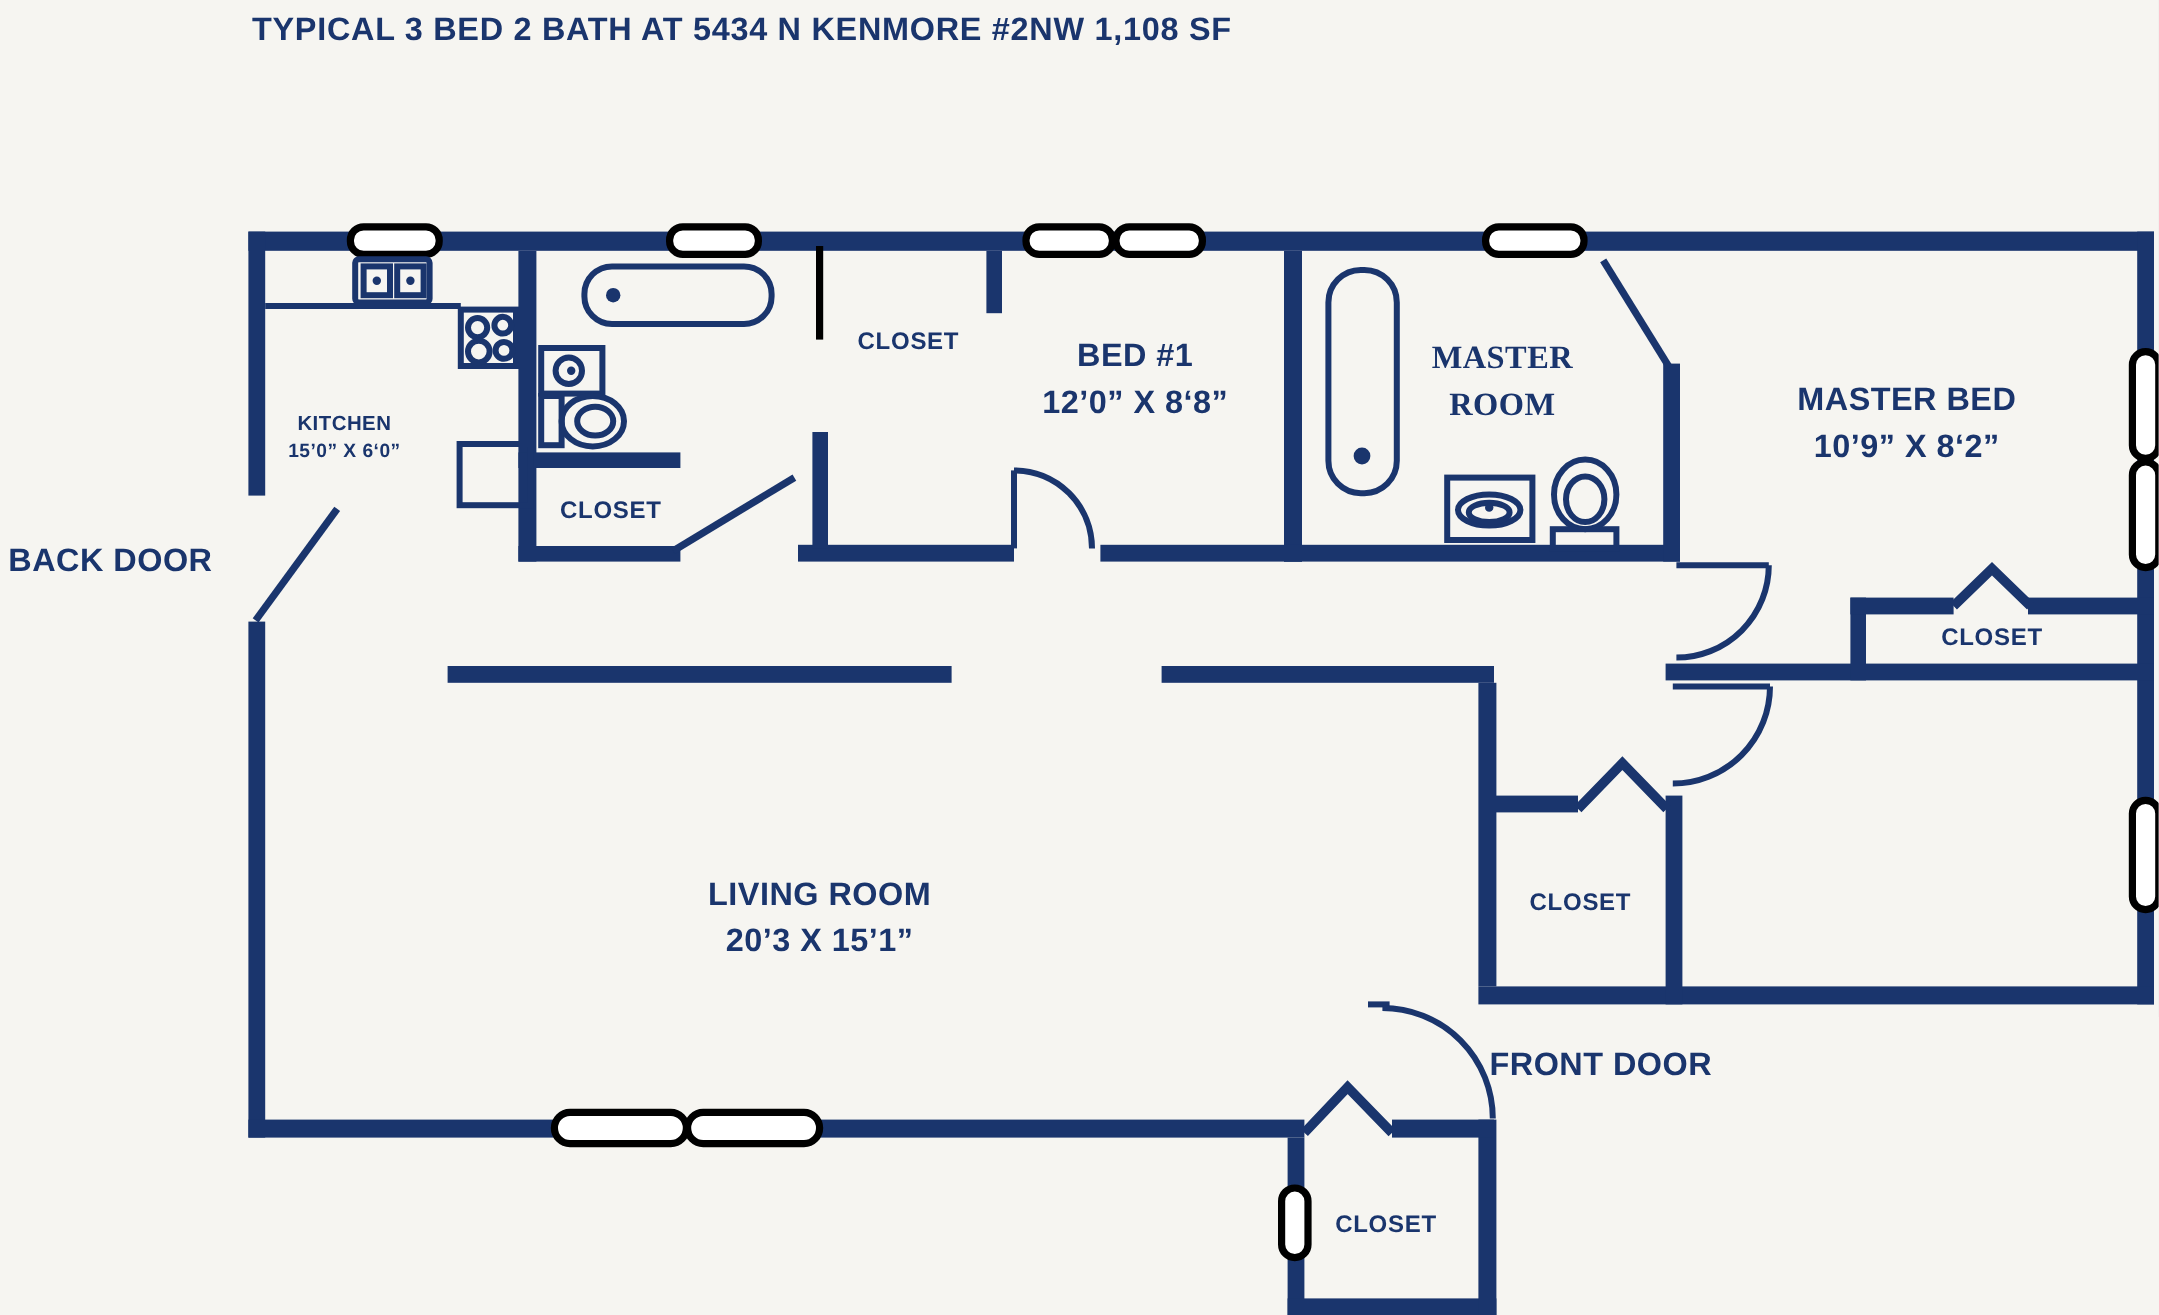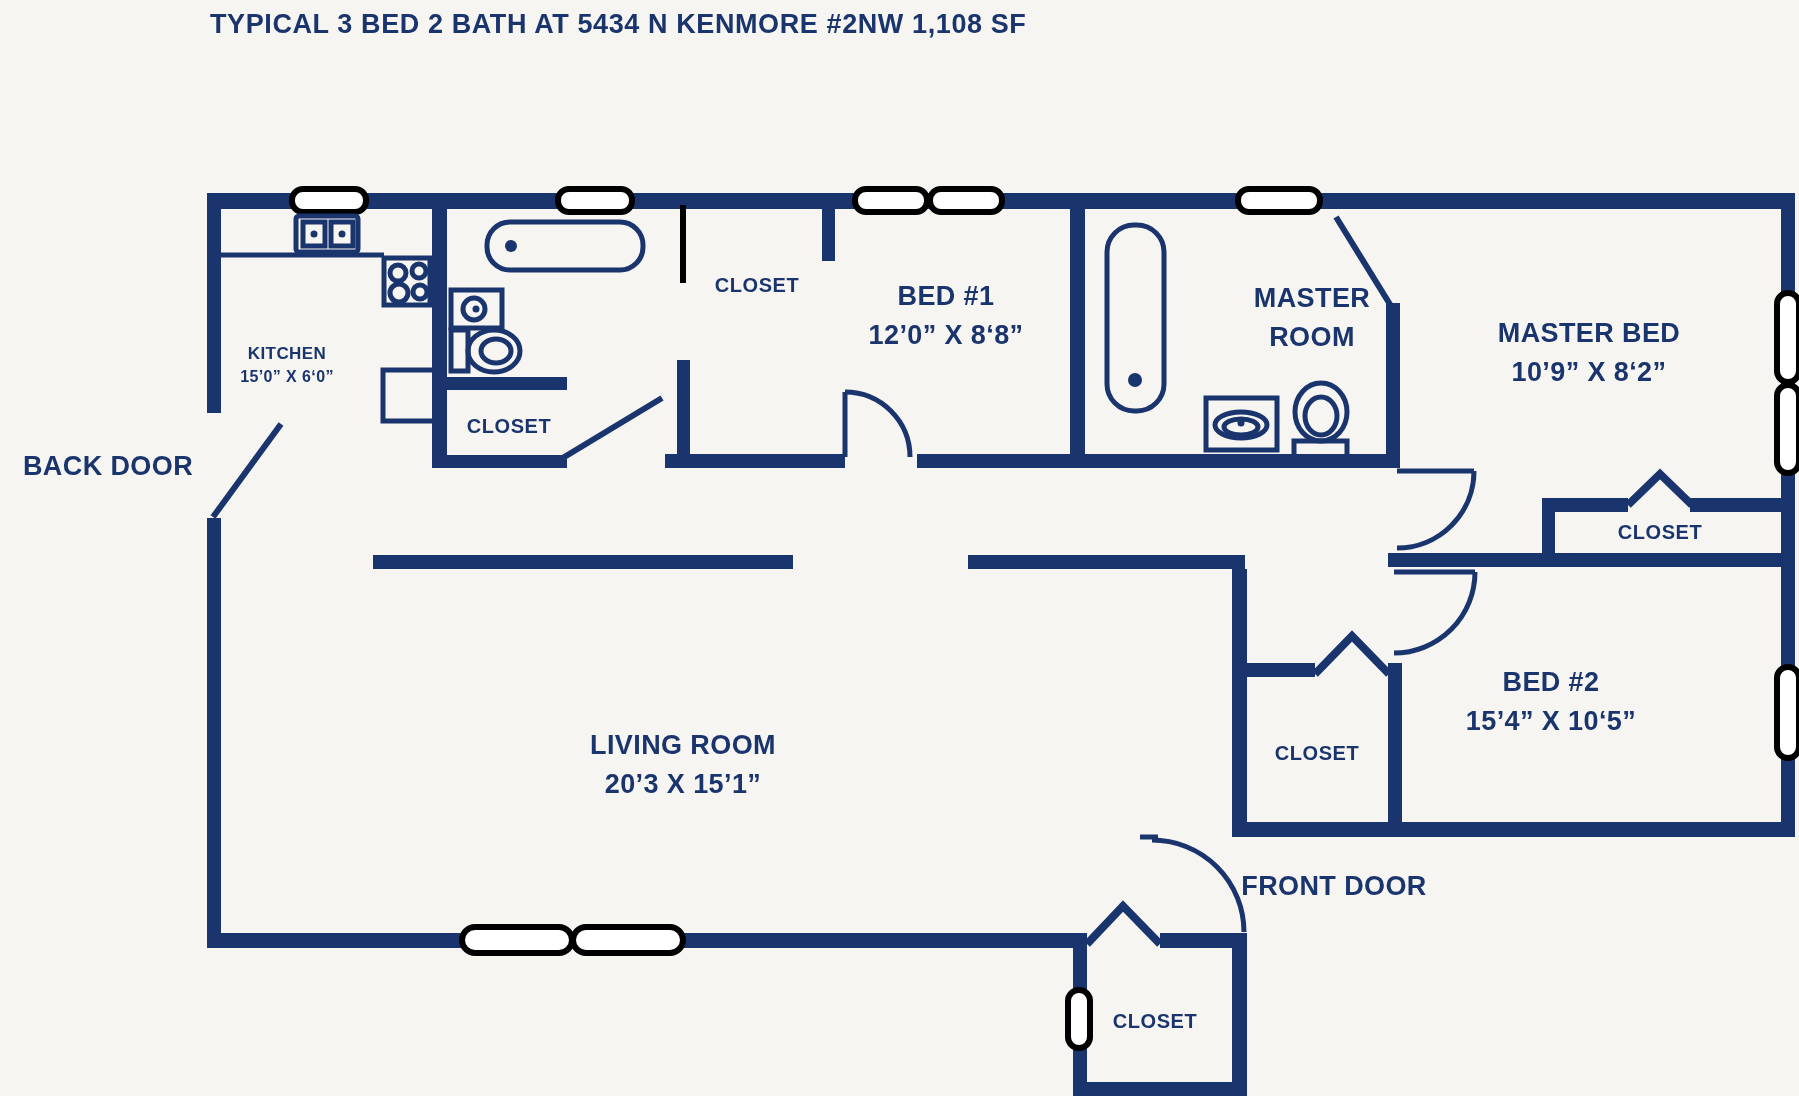--- a/index.html
+++ b/index.html
@@ -178,53 +178,49 @@
 
   <div class="lbl closet" style="left:509px;top:426px;">
     <span>CLOSET</span>
   </div>
 
   <div class="lbl room" style="left:926px;top:316px;margin-left:20px;">
     <span class="sub">BED #1</span>
     <span class="sub">12’0” X 8‘8”</span>
   </div>
 
-  <div class="lbl room" style="left:1312px;top:318px;">
+  <div class="lbl room" style="left:1252px;top:318px;font-family:Liberation Serif, serif;">
     <span class="sub">MASTER</span>
     <span class="sub">ROOM</span>
   </div>
 
   <div class="lbl room" style="left:1589px;top:353px;">
     <span class="sub">MASTER BED</span>
     <span class="sub">10’9” X 8‘2”</span>
   </div>
 
   <div class="lbl closet" style="left:1660px;top:532px;">
     <span>CLOSET</span>
   </div>
 
   <div class="lbl closet" style="left:1317px;top:753px;">
     <span>CLOSET</span>
   </div>
 
-  <div class="lbl room" style="left:1551px;top:702px;">
-    <span class="sub">BED #2</span>
-    <span class="sub">15’4” X 10‘5”</span>
-  </div>
 
   <div class="lbl room" style="left:683px;top:765px;">
     <span class="sub">LIVING ROOM</span>
     <span class="sub">20’3 X 15’1”</span>
   </div>
 
   <div class="lbl closet" style="left:1155px;top:1021px;">
     <span>CLOSET</span>
   </div>
 
-  <div class="lbl doorlbl" style="left:108px;top:467px;">
+  <div class="lbl doorlbl" style="left:92px;top:467px;">
     <span>BACK DOOR</span>
   </div>
 
   <div class="lbl doorlbl" style="left:1334px;top:887px;">
     <span>FRONT DOOR</span>
   </div>
 
 </div>
 
 </body></html>

